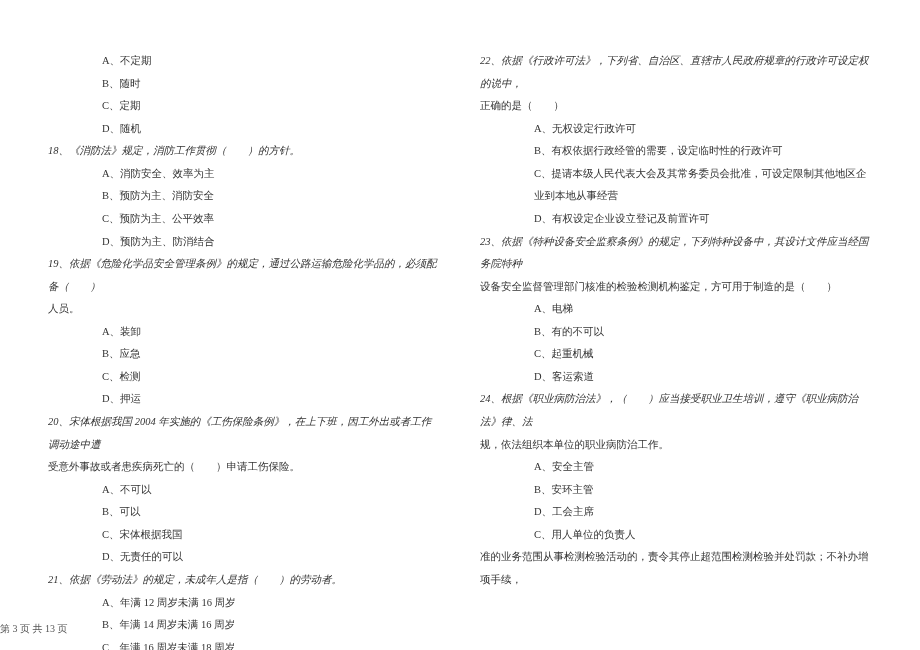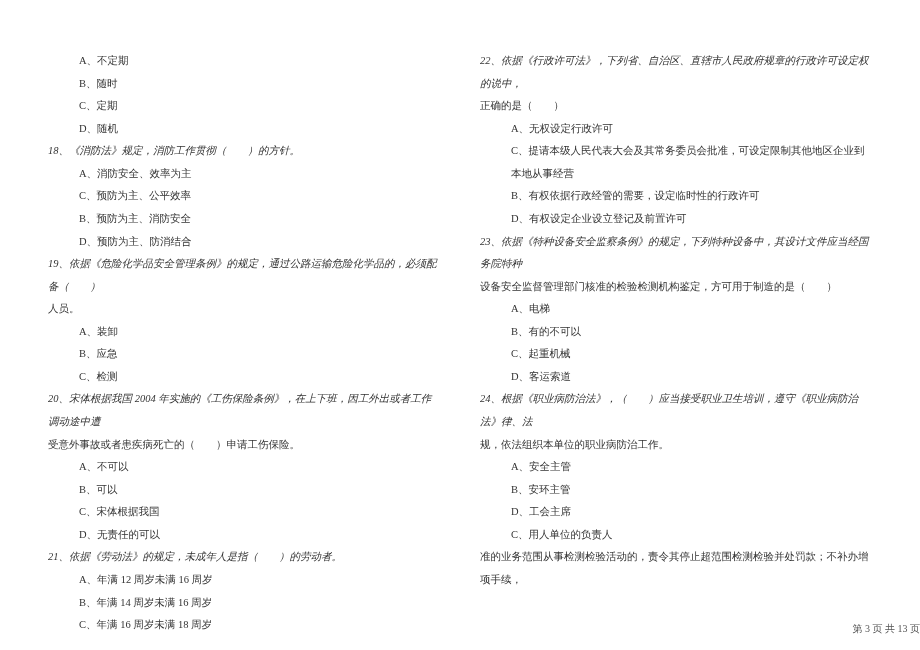--- a/index.html
+++ b/index.html
@@ -15,84 +15,85 @@
     }
     .content {
       display: flex;
       gap: 40px;
     }
     .col {
       flex: 1;
       min-width: 0;
     }
     .opt {
-      margin-left: 31px;
+      margin-left: 54px;
       line-height: 2.15;
     }
     .q {
       margin-left: 0;
       line-height: 2.15;
       font-style: italic;
     }
     .q-cont {
       line-height: 2.15;
     }
     .footer {
       position: absolute;
       bottom: 14px;
       left: 0;
       right: 0;
-      text-align: right;
+      text-align: left;
       font-size: 10px;
       color: #555;
     }
   </style>
 </head>
 <body>
 
 <div class="content">
 
   <div class="col">
     <div class="opt">A、不定期</div>
     <div class="opt">B、随时</div>
     <div class="opt">C、定期</div>
     <div class="opt">D、随机</div>
 
     <div class="q">18、《消防法》规定，消防工作贯彻（　　）的方针。</div>
     <div class="opt">A、消防安全、效率为主</div>
+    <div class="opt">B、预防为主、消防安全</div>
     <div class="opt">C、预防为主、公平效率</div>
-    <div class="opt">B、预防为主、消防安全</div>
     <div class="opt">D、预防为主、防消结合</div>
 
     <div class="q">19、依据《危险化学品安全管理条例》的规定，通过公路运输危险化学品的，必须配备（　　）</div>
     <div class="q-cont">人员。</div>
     <div class="opt">A、装卸</div>
     <div class="opt">B、应急</div>
     <div class="opt">C、检测</div>
+    <div class="opt">D、押运</div>
 
     <div class="q">20、宋体根据我国 2004 年实施的《工伤保险条例》，在上下班，因工外出或者工作调动途中遭</div>
     <div class="q-cont">受意外事故或者患疾病死亡的（　　）申请工伤保险。</div>
     <div class="opt">A、不可以</div>
     <div class="opt">B、可以</div>
     <div class="opt">C、宋体根据我国</div>
     <div class="opt">D、无责任的可以</div>
 
     <div class="q">21、依据《劳动法》的规定，未成年人是指（　　）的劳动者。</div>
     <div class="opt">A、年满 12 周岁未满 16 周岁</div>
     <div class="opt">B、年满 14 周岁未满 16 周岁</div>
     <div class="opt">C、年满 16 周岁未满 18 周岁</div>
 
   </div>
 
   <div class="col">
     <div class="q">22、依据《行政许可法》，下列省、自治区、直辖市人民政府规章的行政许可设定权的说中，</div>
     <div class="q-cont">正确的是（　　）</div>
     <div class="opt">A、无权设定行政许可</div>
+    <div class="opt">B、有权依据行政经管的需要，设定临时性的行政许可</div>
     <div class="opt">C、提请本级人民代表大会及其常务委员会批准，可设定限制其他地区企业到本地从事经营</div>
-    <div class="opt">B、有权依据行政经管的需要，设定临时性的行政许可</div>
     <div class="opt">D、有权设定企业设立登记及前置许可</div>
 
     <div class="q">23、依据《特种设备安全监察条例》的规定，下列特种设备中，其设计文件应当经国务院特种</div>
     <div class="q-cont">设备安全监督管理部门核准的检验检测机构鉴定，方可用于制造的是（　　）</div>
     <div class="opt">A、电梯</div>
     <div class="opt">B、有的不可以</div>
     <div class="opt">C、起重机械</div>
     <div class="opt">D、客运索道</div>
 
     <div class="q">24、根据《职业病防治法》，（　　）应当接受职业卫生培训，遵守《职业病防治法》律、法</div>

